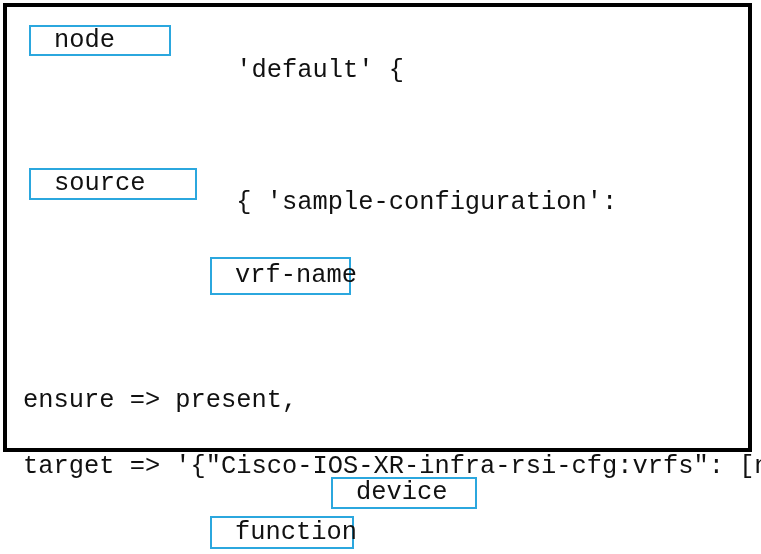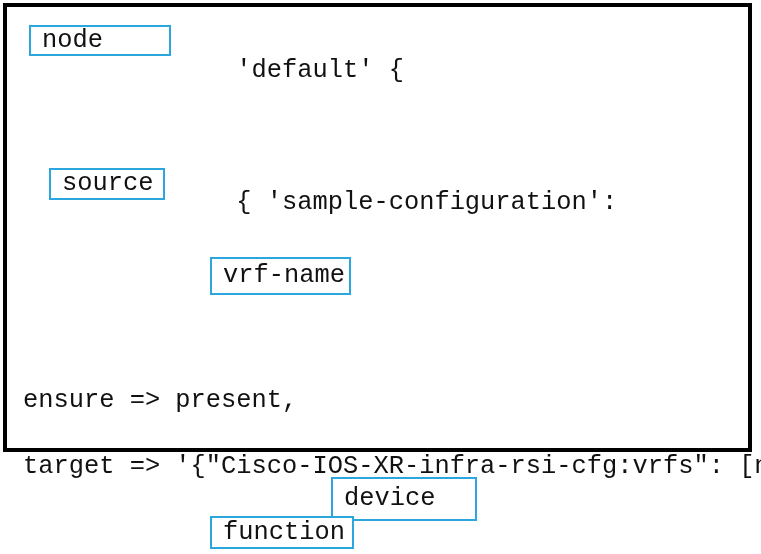--- a/index.html
+++ b/index.html
@@ -50,29 +50,29 @@
     position: absolute;
     box-sizing: border-box;
     border: 2px solid #2BA7DE;
     background: #ffffff;
     font-family: "Liberation Mono", "DejaVu Sans Mono", monospace;
     font-size: 25.4px;
     line-height: 1;
     color: #111111;
     display: flex;
     align-items: center;
-    padding-left: 11px;
+    padding-left: 23px;
     white-space: pre;
   }
 
   #box-node        { left: 22px;  top: 18px;  width: 142px; height: 31px; }
   #box-cisco-yang  { left: 22px;  top: 57px;  width: 142px; height: 34px; }
-  #box-source      { left: 22px;  top: 161px; width: 116px; height: 32px; margin-left: 20px; }
+  #box-source      { left: 22px;  top: 161px; width: 168px; height: 32px; }
   #box-vrf-name    { left: 203px; top: 250px; width: 141px; height: 38px; }
-  #box-device      { left: 331px; top: 477px; width: 146px; height: 44px; }
+  #box-device      { left: 331px; top: 477px; width: 146px; height: 32px; }
   #box-function    { left: 173px; top: 516px; width: 144px; height: 33px; margin-left: 37px; }
 </style>
 </head>
 <body>
 
 <div id="code-panel">
 
   <div id="code-block">
     <div class="codeline">              'default' {</div>
     <div class="codeline blank"></div>

